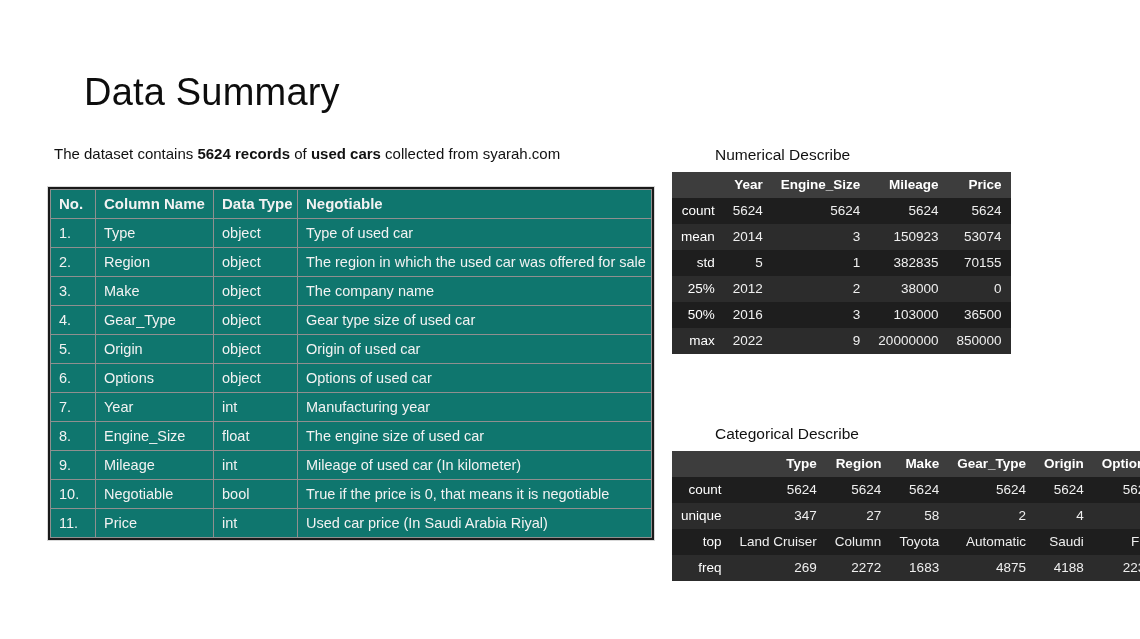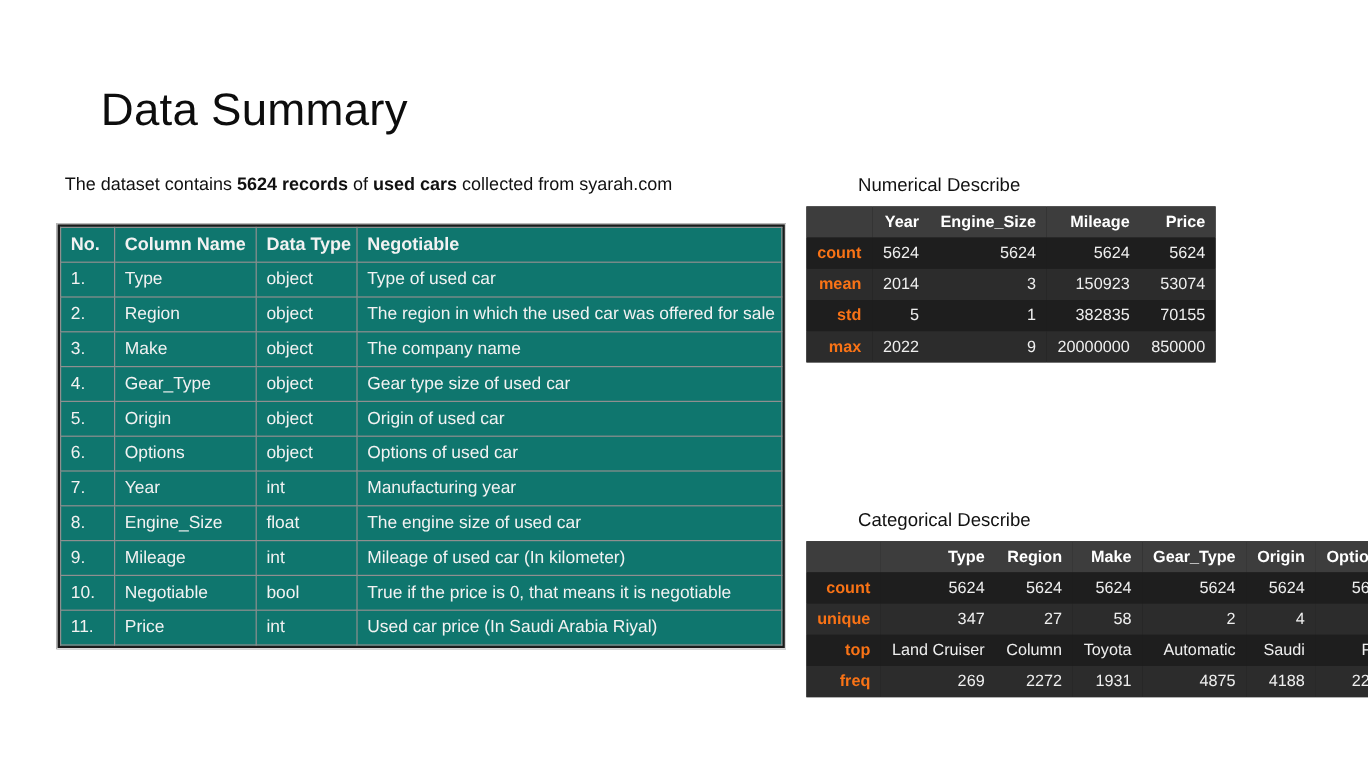--- a/index.html
+++ b/index.html
@@ -109,23 +109,23 @@
     height: 26px;
   }
   table.describe thead th {
     background: #3d3d3d;
     font-weight: 700;
     color: #ffffff;
   }
   table.describe tbody tr:nth-child(odd)  { background: #1e1e1e; }
   table.describe tbody tr:nth-child(even) { background: #2c2c2c; }
   table.describe tbody th {
-    font-weight: 700;
+    font-weight: 400;
     text-align: right;
-    color: #f97316;
+    color: #ffffff;
   }
 
   #numerical-table {
     left: 672px;
     top: 172px;
     width: 322px;
   }
   #numerical-table thead th:first-child { width: 52px; }
 
   #categorical-table {
@@ -259,20 +259,34 @@
       <td>53074</td>
     </tr>
     <tr>
       <th>std</th>
       <td>5</td>
       <td>1</td>
       <td>382835</td>
       <td>70155</td>
     </tr>
     <tr>
+      <th>25%</th>
+      <td>2012</td>
+      <td>2</td>
+      <td>38000</td>
+      <td>0</td>
+    </tr>
+    <tr>
+      <th>50%</th>
+      <td>2016</td>
+      <td>3</td>
+      <td>103000</td>
+      <td>36500</td>
+    </tr>
+    <tr>
       <th>max</th>
       <td>2022</td>
       <td>9</td>
       <td>20000000</td>
       <td>850000</td>
     </tr>
   </tbody>
 </table>
 
 <div class="section-caption" id="caption-categorical">Categorical Describe</div>
@@ -318,20 +332,20 @@
       <td>Toyota</td>
       <td>Automatic</td>
       <td>Saudi</td>
       <td>Full</td>
 
     </tr>
     <tr>
       <th>freq</th>
       <td>269</td>
       <td>2272</td>
-      <td>1931</td>
+      <td>1683</td>
       <td>4875</td>
       <td>4188</td>
       <td>2233</td>
 
     </tr>
   </tbody>
 </table>
 
 </body></html>

